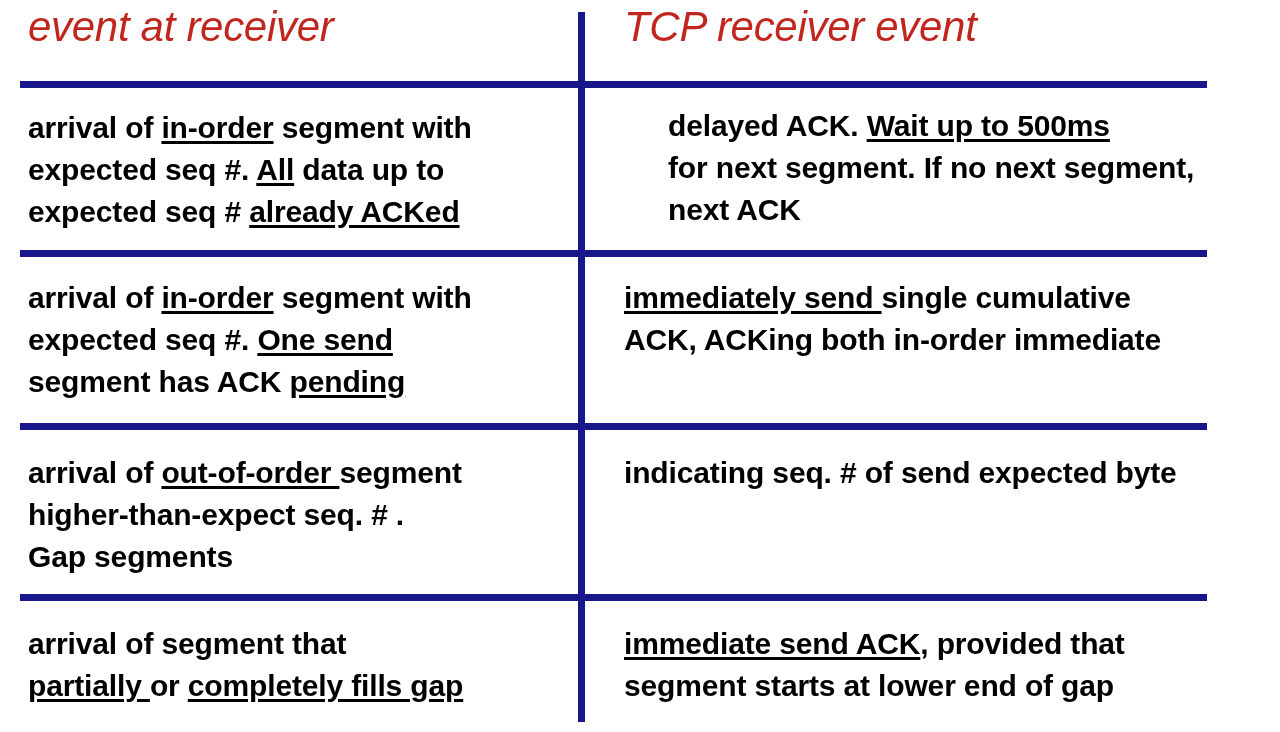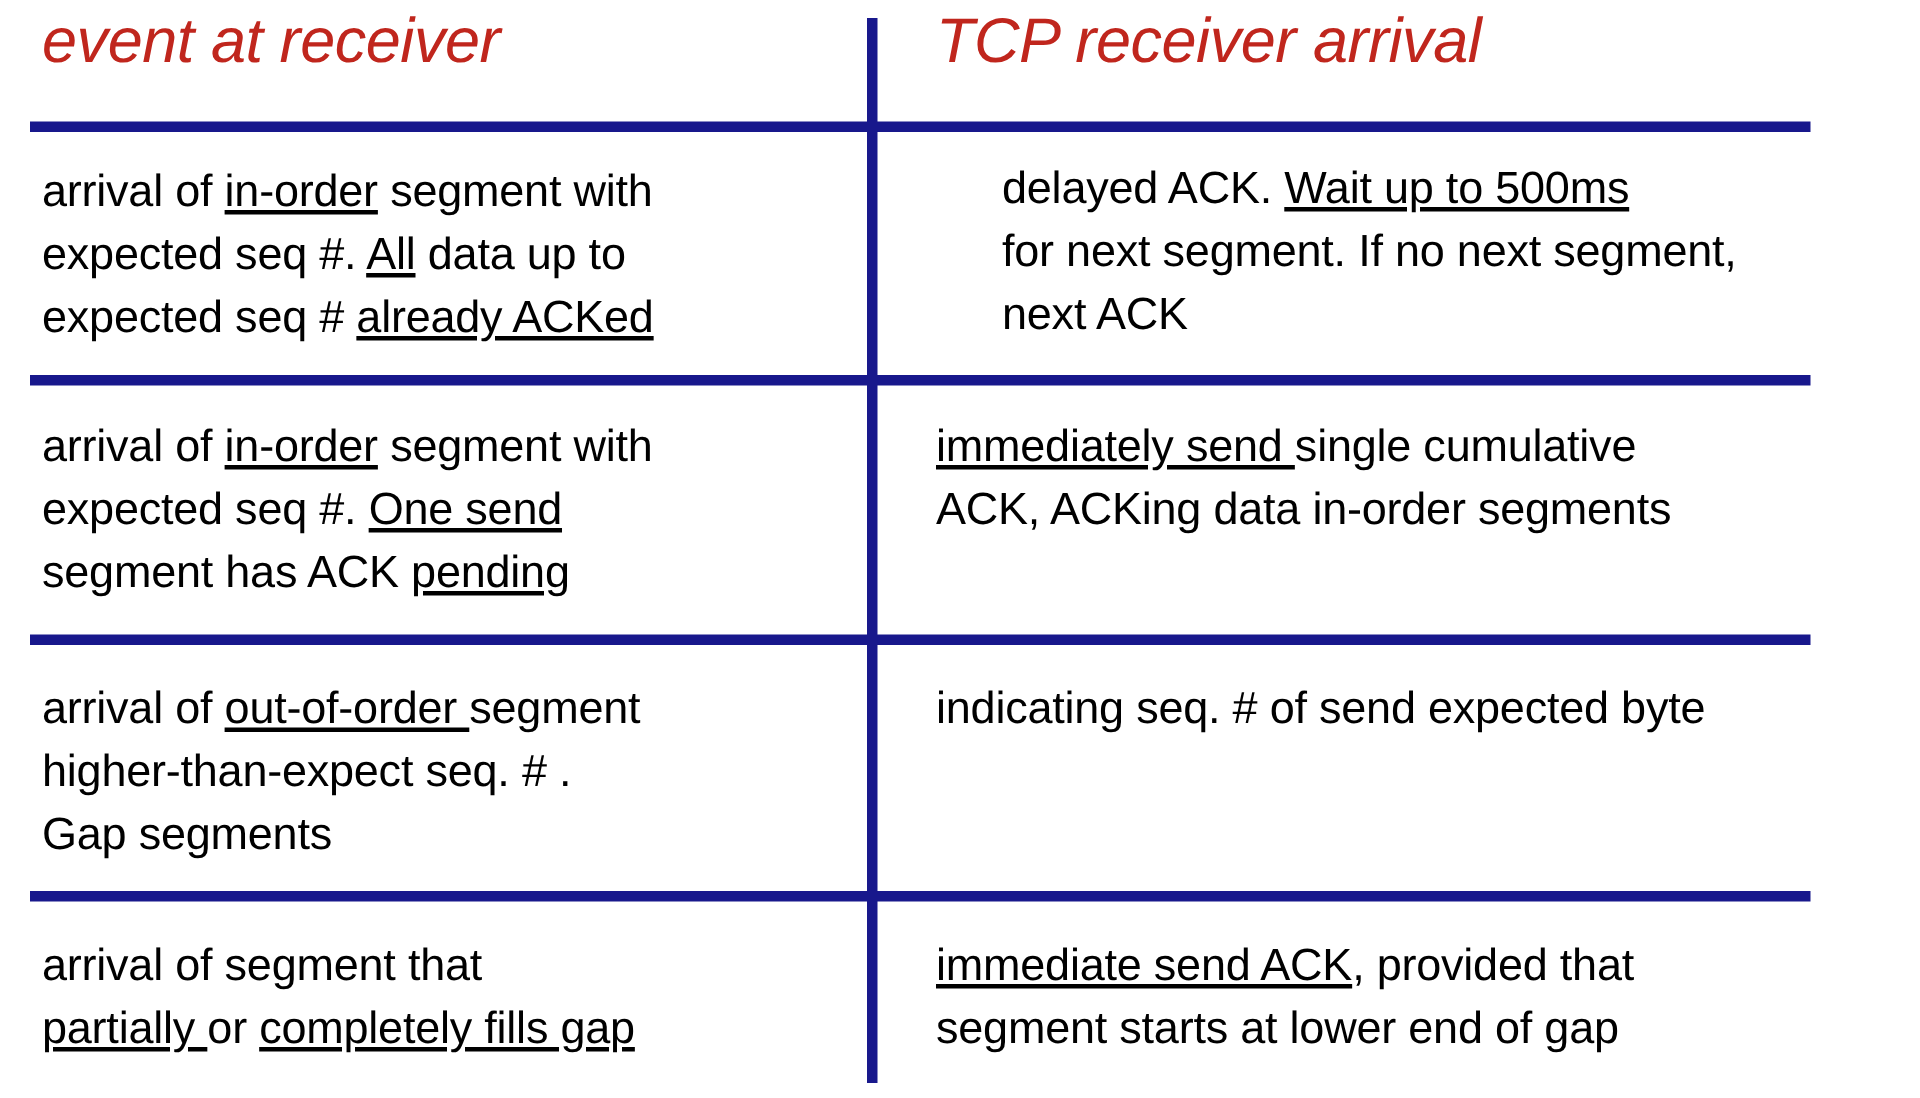--- a/index.html
+++ b/index.html
@@ -63,20 +63,21 @@
     letter-spacing: -0.3px;
   }
   .hdr.left  { left: 28px; }
   .hdr.right { left: 624px; }
 
   
   .row {
     position: absolute;
     left: 0;
     width: 1050px;
+    font-weight: bold;
   }
   .row.row1 { top: 88px;  height: 162px; }
   .row.row2 { top: 257px; height: 166px; }
   .row.row3 { top: 430px; height: 164px; border-radius: 21px; }
   .row.row4 { top: 601px; height: 131px; }
 
   .cell {
     position: absolute;
     top: 0;
     font-size: 30px;
@@ -102,21 +103,21 @@
 
   .line { display: block; white-space: nowrap; }
 </style>
 </head>
 <body>
 
 <div class="table-wrap">
 
   <div class="header-row">
     <div class="hdr left">event at receiver</div>
-    <div class="hdr right">TCP receiver arrival</div>
+    <div class="hdr right">TCP receiver event</div>
   </div>
 
   <div class="vrule"></div>
   <div class="hrule r1"></div>
   <div class="hrule r2"></div>
   <div class="hrule r3"></div>
   <div class="hrule r4"></div>
 
   <div class="row row1">
     <div class="cell left">
@@ -148,21 +149,21 @@
         <span>expected seq #. </span><span class="u">One send </span>
       </span>
       <span class="line">
         <span>segment has ACK </span><span class="u">pending</span>
       </span>
     </div>
     <div class="cell right">
       <span class="line">
         <span class="u">immediately send </span><span>single cumulative</span>
       </span>
-      <span class="line">ACK, ACKing data in-order segments</span>
+      <span class="line">ACK, ACKing both in-order immediate</span>
     </div>
   </div>
 
   <div class="row row3">
     <div class="cell left">
       <span class="line">
         <span>arrival of </span><span class="u">out-of-order </span><span>segment</span>
       </span>
       <span class="line">higher-than-expect seq. # .</span>
       <span class="line">Gap segments</span>

